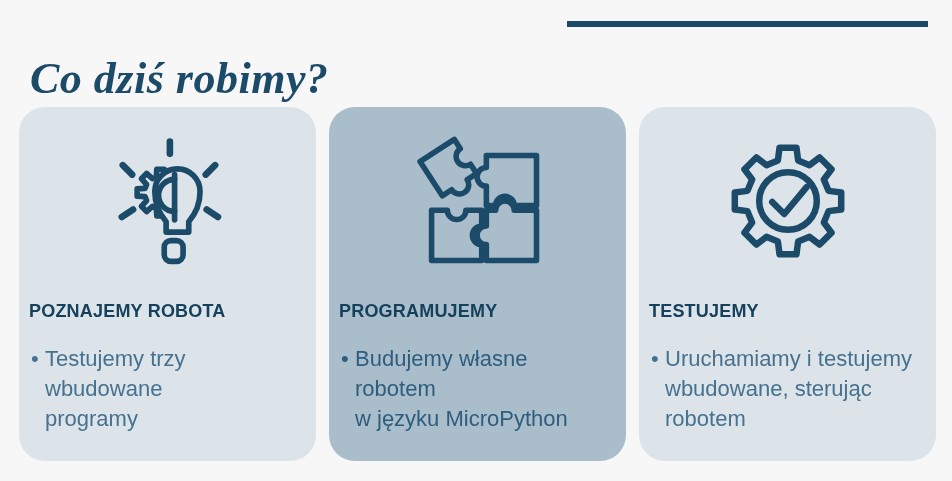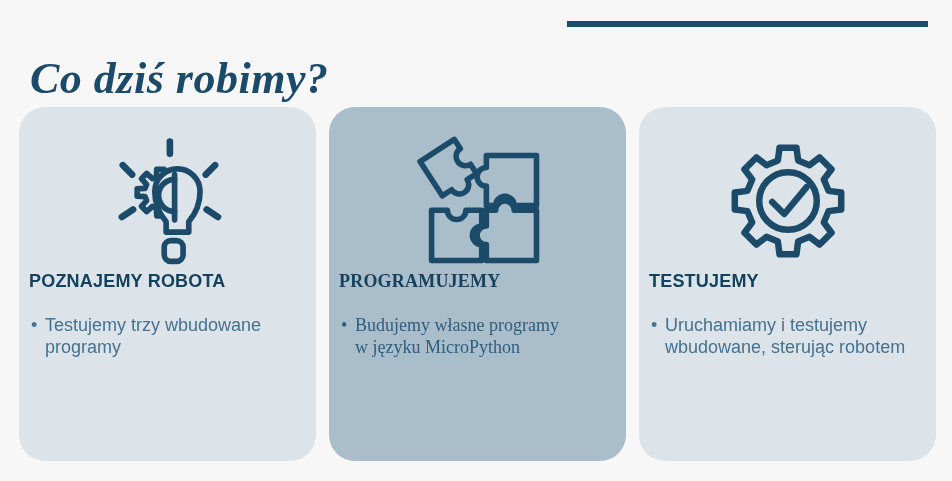--- a/index.html
+++ b/index.html
@@ -22,35 +22,35 @@
   .cards {
     position:absolute; left:19px; top:107px;
     width:917px; height:354px;
     display:flex; gap:13px;
   }
   .card {
     flex:1; border-radius:26px; box-sizing:border-box;
     padding:0 10px;
   }
   .card.light  { background:#dce4ea; --cardbg:#dce4ea; --body:#46718f; }
-  .card.medium { background:#a9bdcb;font-family:Liberation Serif, serif; --cardbg:#a9bdcb; --body:#2f5d7e; }
+  .card.medium { background:#a9bdcb; --cardbg:#a9bdcb; --body:#2f5d7e; }
   .icon-area {
     height:140px; margin-top:24px;
     display:flex; justify-content:center; align-items:center;
   }
   .icon { display:block; }
   .card-heading {
-    margin:0 0 0 0;
+    margin:30px 0 0 0;
     font-size:18px; font-weight:700; line-height:21px;
     color:#15415d; letter-spacing:0.2px;
   }
   .bullets { list-style:none; margin:22px 0 0 0; padding:0 6px 0 4px; }
   .bullets li {
     position:relative; padding-left:12px;
-    font-size:18px; line-height:22px;
+    font-size:22px; line-height:30px;
     color:var(--body); white-space:pre-line;
   }
   .bullets li::before { content:"\2022"; position:absolute; left:-2px; top:0; }
 </style>
 </head>
 <body>
 
 <div>
 
   <h1 class="slide-title">Co dziś robimy?</h1>
@@ -94,21 +94,21 @@
               <path d="M20,80 L37,80 A10,10 0 0 0 57,80 L74,80 L74,97 A10,10 0 0 0 74,117 L74,134 L20,134 Z"></path>
               <path d="M79,80 L89,80 A10,10 0 0 1 109,80 L133,80 L133,134 L79,134 L79,117 A10,10 0 0 1 79,97 Z"></path>
               <path d="M79,21 L133,21 L133,75 L109,75 A10,10 0 0 0 89,75 L79,75 L79,54 A10,10 0 0 1 79,34 Z"></path>
               <path transform="translate(16,12) rotate(-33 22 22)" d="M0,0 L44,0 L44,12 A10,10 0 0 0 44,32 L44,44 L32,44 A10,10 0 0 1 12,44 L0,44 Z"></path>
             </g>
           </svg>
         </span>
       </div>
       <h2 class="card-heading">PROGRAMUJEMY</h2>
       <ul class="bullets">
-        <li>Budujemy własne programy
+        <li>Budujemy własne robotem
 w języku MicroPython</li>
       </ul>
     </div>
 
     <div class="card light">
       <div class="icon-area">
         <span>
           <svg class="icon" width="130" height="130" viewBox="0 0 140 140" aria-hidden="true">
             <g stroke="#1c4b6a" stroke-width="7" fill="none" stroke-linecap="round" stroke-linejoin="round">
               <polygon points="59.1,26.3 60.9,12.7 79.1,12.7 80.9,26.3 93.2,31.4 104.1,23.1 116.9,35.9 108.6,46.8 113.7,59.1 127.3,60.9 127.3,79.1 113.7,80.9 108.6,93.2 116.9,104.1 104.1,116.9 93.2,108.6 80.9,113.7 79.1,127.3 60.9,127.3 59.1,113.7 46.8,108.6 35.9,116.9 23.1,104.1 31.4,93.2 26.3,80.9 12.7,79.1 12.7,60.9 26.3,59.1 31.4,46.8 23.1,35.9 35.9,23.1 46.8,31.4"></polygon>

